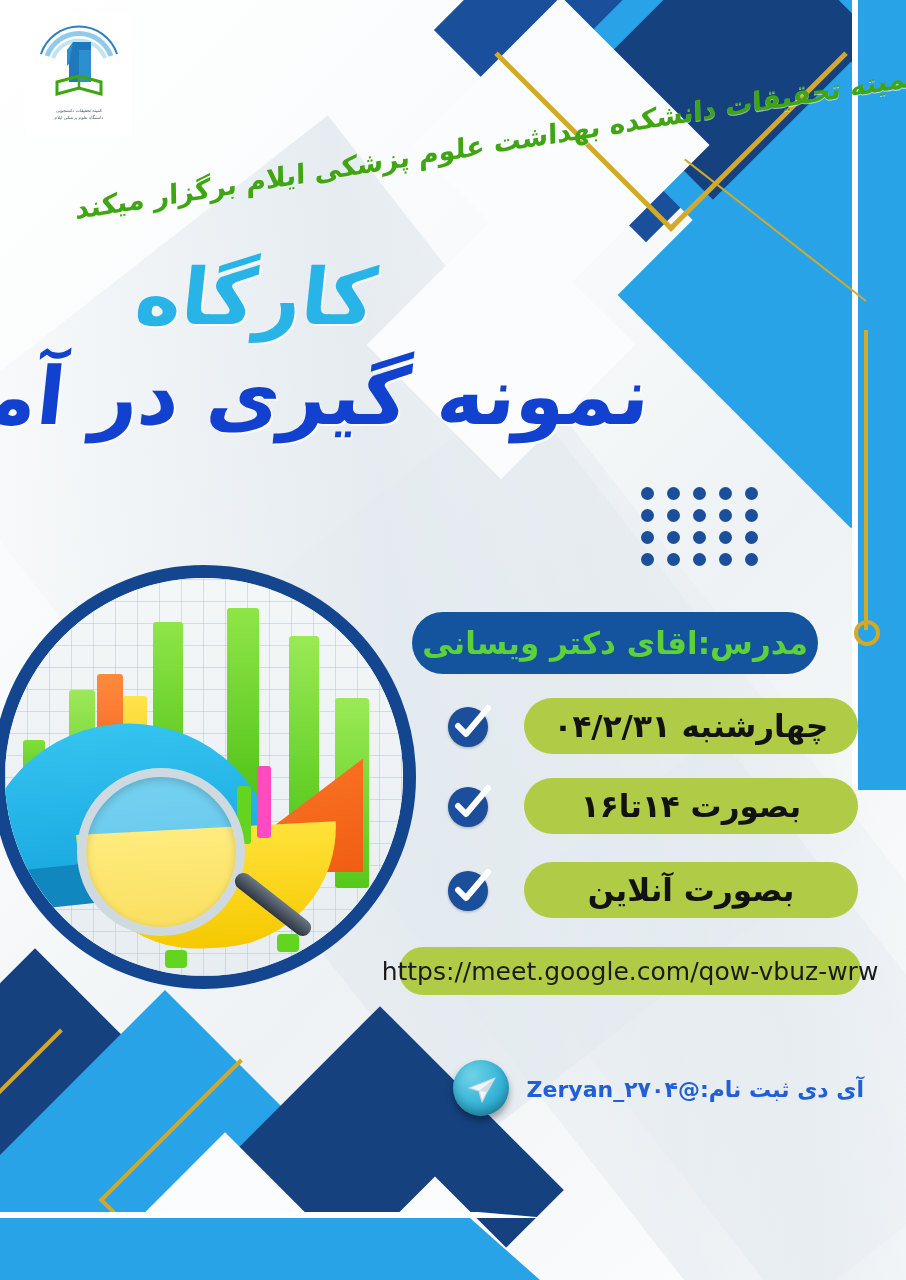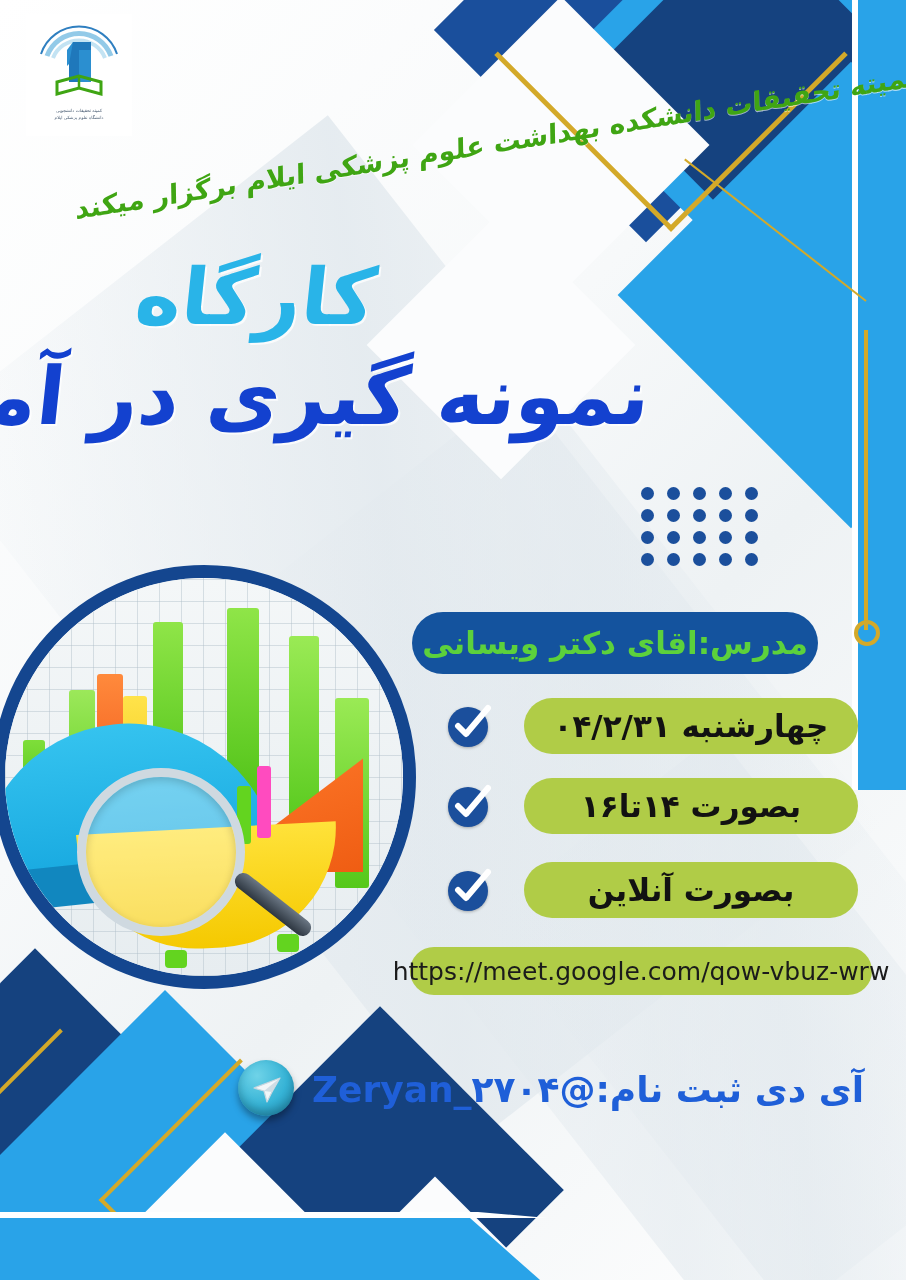--- a/index.html
+++ b/index.html
@@ -167,33 +167,33 @@
     height:56px;border-radius:28px;background:#b0cc47;display:flex;align-items:center;justify-content:center;
     padding:0 26px;
   }
   .pill span{color:#121212;font-size:31px;font-weight:700;white-space:nowrap;}
   .pill.date{width:334px;}
   .pill.time{width:334px;}
   .pill.mode{width:334px;}
 
   
   .link-pill{
-    position:absolute;right:34px;top:947px;width:462px;height:48px;border-radius:24px;background:#b0cc47;
+    position:absolute;right:45px;top:947px;width:462px;height:48px;border-radius:24px;background:#b0cc47;
     display:flex;align-items:center;justify-content:center;
   }
   .link-pill span{direction:ltr;color:#1b1b1b;font-size:25px;font-weight:400;white-space:nowrap;}
 
   
   .tg-row{position:absolute;right:42px;top:1058px;display:flex;align-items:center;gap:14px;flex-direction:row-reverse;}
   .tg-icon{width:62px;height:62px;position:relative;flex:0 0 auto;}
   .tg-icon .ball{position:absolute;left:2px;top:2px;width:56px;height:56px;border-radius:50%;
     background:radial-gradient(circle at 34% 28%,#6fd3e8 0%,#36b3d6 55%,#1d8bb0 100%);
     box-shadow:0 5px 7px rgba(0,0,0,.35),inset 0 -5px 9px rgba(0,0,0,.22);}
   .tg-icon svg{position:absolute;left:0;top:0;}
-  .tg-text{color:#1f5fd8;font-size:36px;font-weight:700;white-space:nowrap;direction:rtl;}
+  .tg-text{color:#1f5fd8;font-size:22px;font-weight:700;white-space:nowrap;direction:rtl;}
   .tg-text .lat{direction:ltr;unicode-bidi:embed;}
 
   
   .cert-row{position:absolute;right:44px;top:1140px;display:flex;align-items:center;gap:16px;flex-direction:row-reverse;}
   .cert-icon{width:52px;height:52px;position:relative;flex:0 0 auto;}
   .cert-icon .disc{position:absolute;left:2px;top:2px;width:48px;height:48px;border-radius:50%;background:#61bd37;}
   .cert-icon svg{position:absolute;left:0;top:0;}
   .cert-text{color:#3fa513;font-size:28px;font-weight:700;white-space:nowrap;}
 </style>
 </head>

